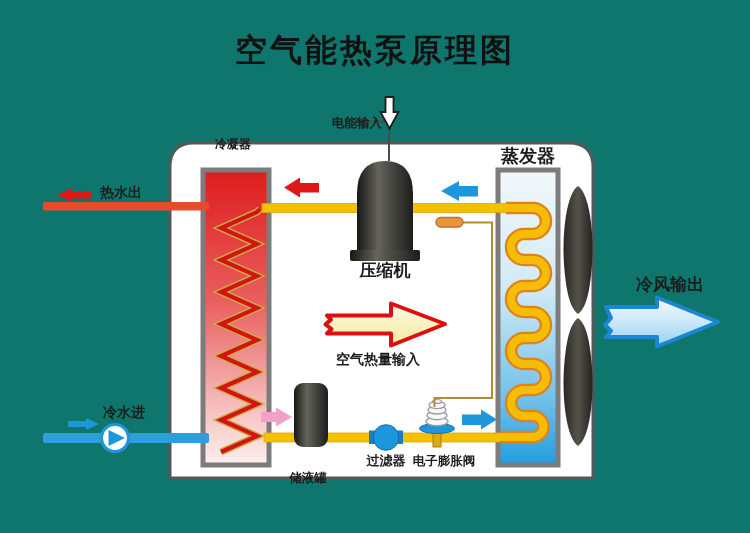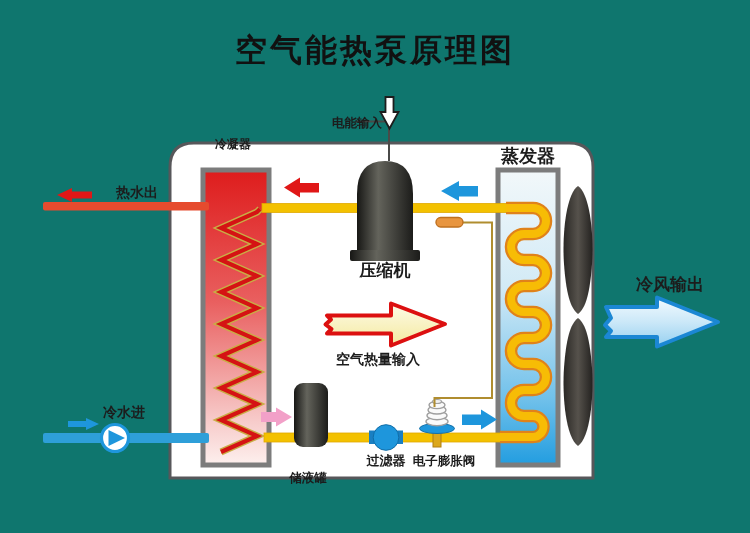--- a/index.html
+++ b/index.html
@@ -14,21 +14,21 @@
   }
   .lbl.center{text-align:center;}
   #title{
     position:absolute;left:0;right:0;top:29px;text-align:center;
     font-size:32px;font-weight:bold;letter-spacing:3px;color:#111;
   }
   #condenser-label{left:197px;top:130px;width:72px;font-size:12px;margin-top:8px;}
   #evaporator-label{left:494px;top:147px;width:68px;font-size:18px;}
   #compressor-label{left:352px;top:262px;width:66px;font-size:17px;}
   #electric-label{left:332px;top:116px;font-size:12.5px;}
-  #hot-water-label{left:116px;top:185px;font-size:14px;}
+  #hot-water-label{left:100px;top:185px;font-size:14px;}
   #cold-water-label{left:103px;top:405px;font-size:14px;}
   #cold-air-label{left:620px;top:276px;width:100px;font-size:17px;}
   #heat-label{left:318px;top:352px;width:120px;font-size:14px;}
   #tank-label{left:283px;top:471px;width:50px;font-size:12.5px;}
   #filter-label{left:361px;top:454px;width:50px;font-size:13px;}
   #valve-label{left:407px;top:454px;width:74px;font-size:12.5px;}
 </style>
 </head>
 <body>
 

